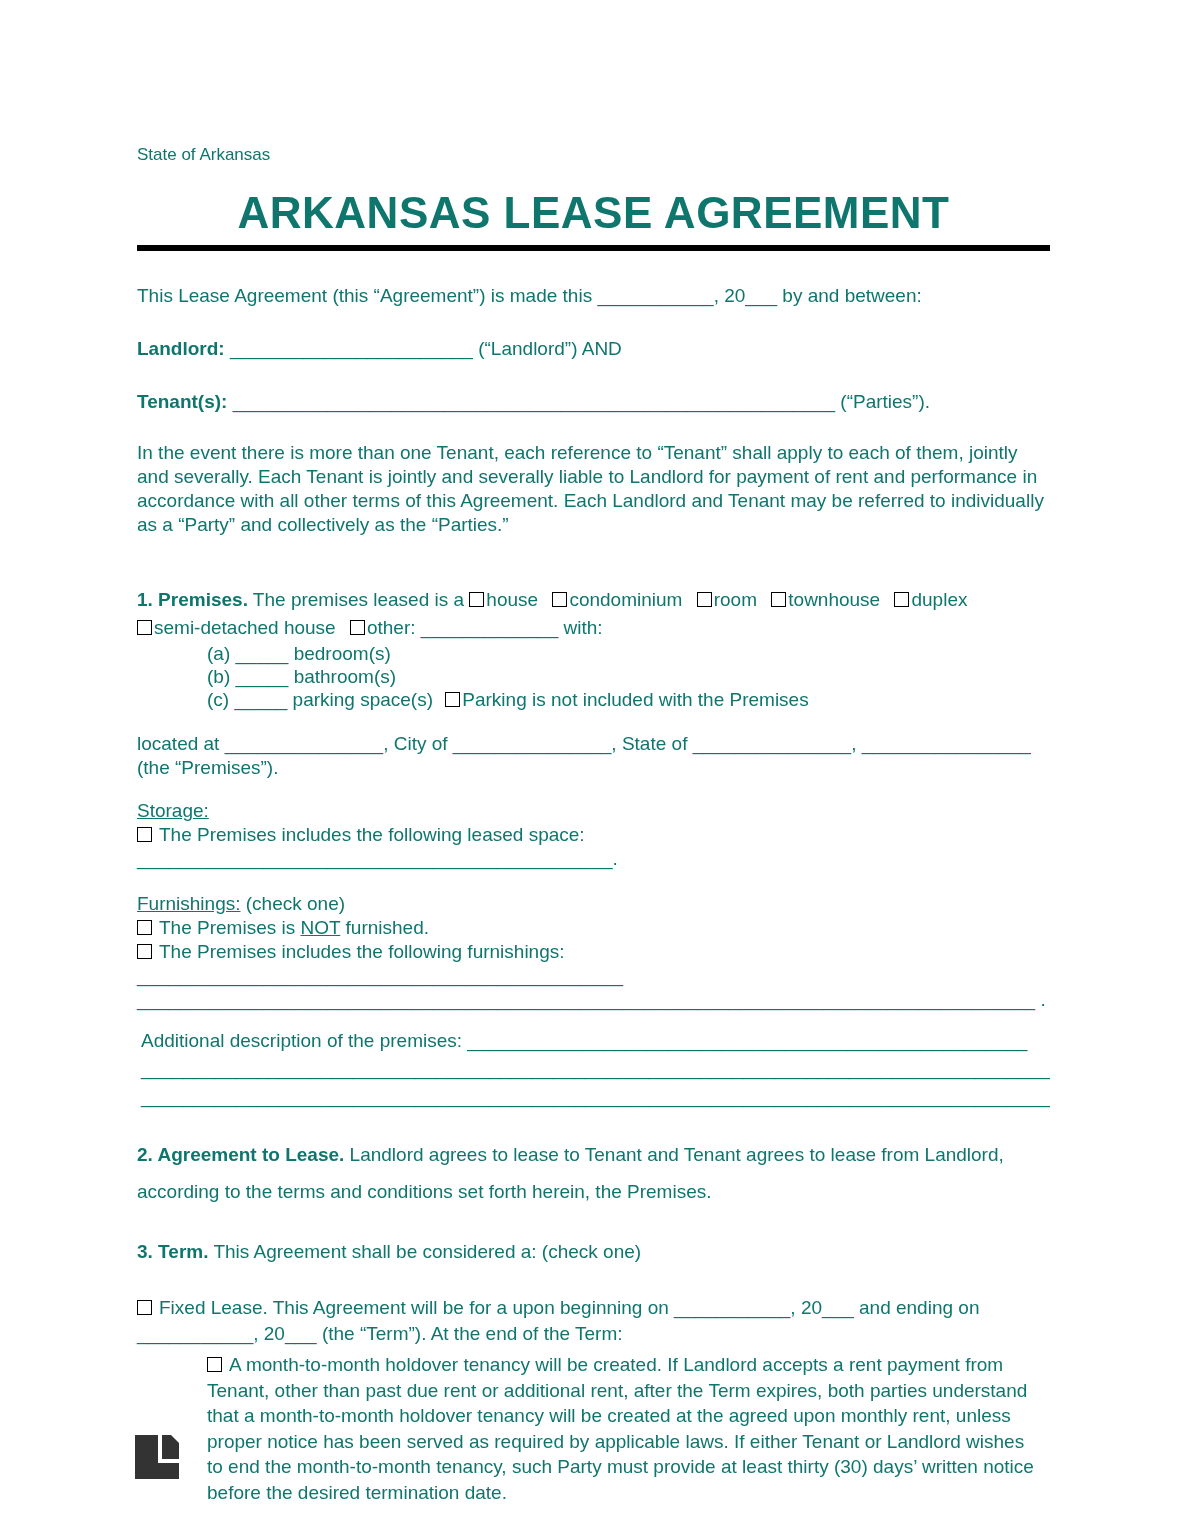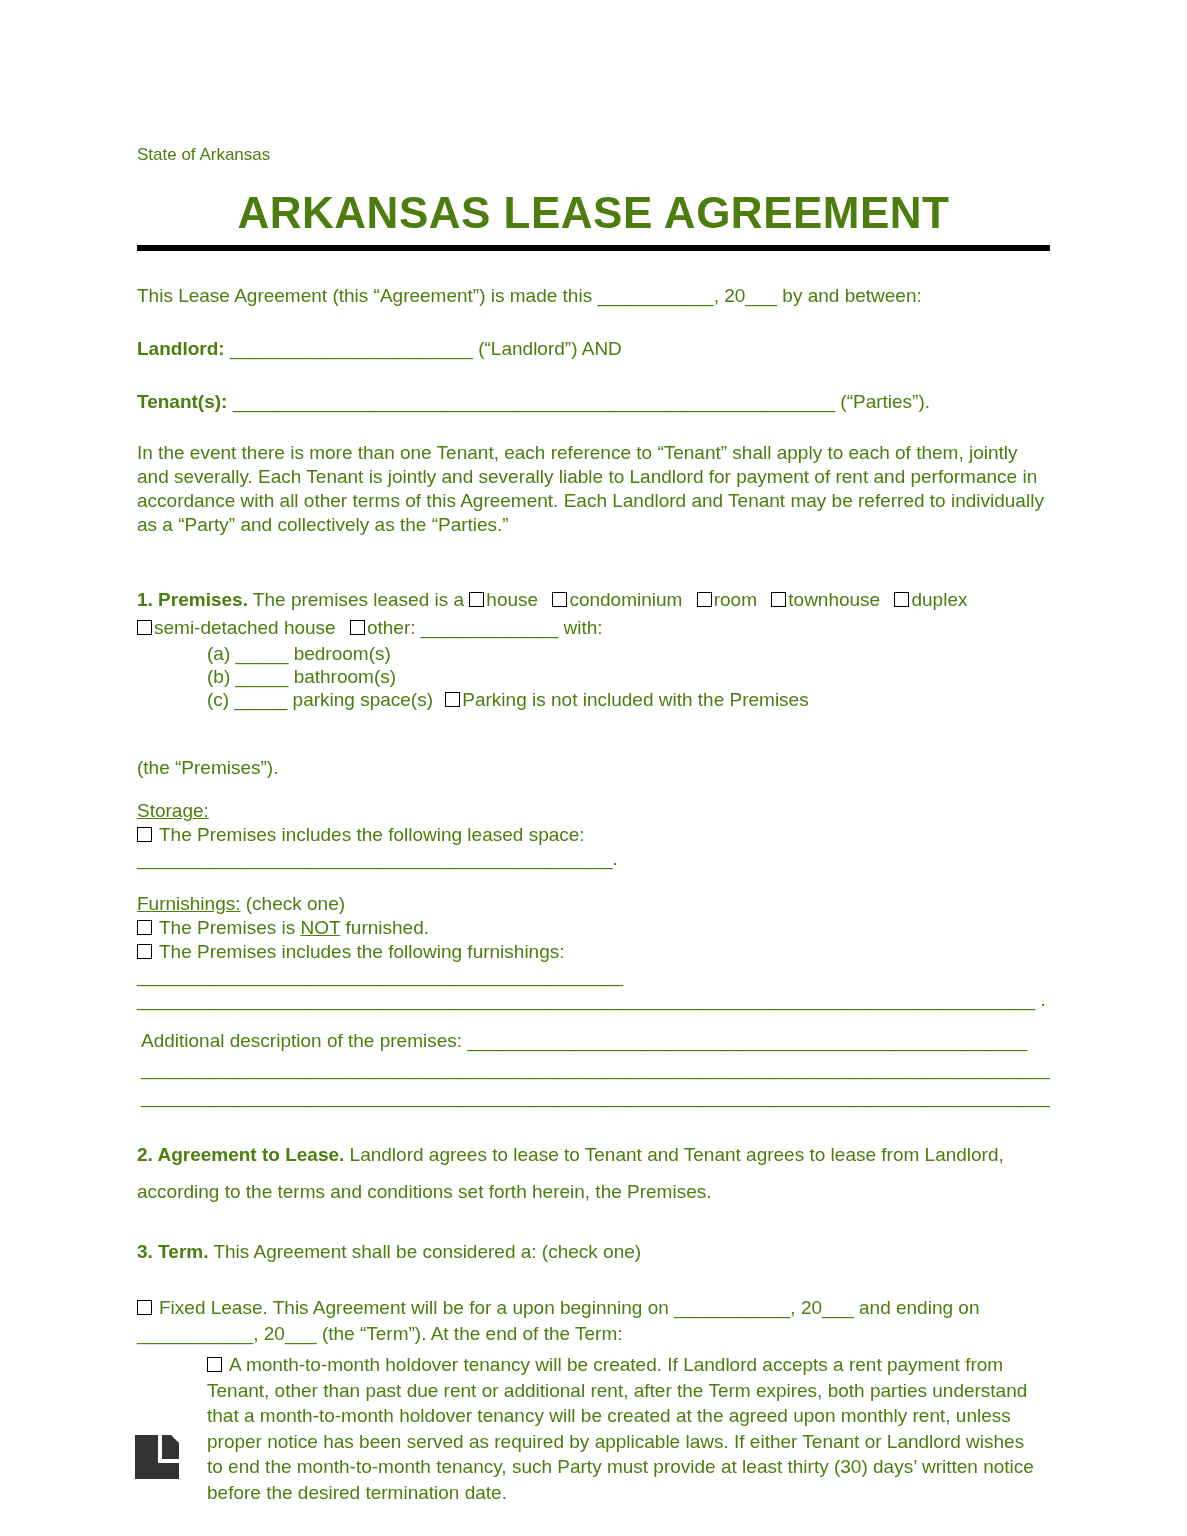--- a/index.html
+++ b/index.html
@@ -2,21 +2,21 @@
 <html><head>
 <meta charset="utf-8">
 <style>
   html,body { margin:0; padding:0; background:#ffffff; }
   .page {
     position:relative;
     width:1187px; height:1536px;
     margin:0 auto;
     background:#ffffff;
     font-family:"Liberation Sans","DejaVu Sans",sans-serif;
-    color:#4d7c0f;
+    color:#0f766e;
     box-sizing:border-box;
     padding:138px 137px 0 137px;
     overflow:hidden;
   }
   p { margin:0; }
   .line { font-size:19px; line-height:24px; }
   .b { font-weight:bold; }
   .ul { text-decoration:underline; }
   .state { font-size:17px; line-height:17px; margin-top:8px; }
   .title-wrap { margin-top:27px; padding-bottom:9px; border-bottom:6px solid #000; text-align:center; }
@@ -101,21 +101,21 @@
     </p>
     <p class="abc">
       <span>(c)</span>
       <span>_____</span>
       <span>parking space(s)</span>
       <span class="cbi" style="margin-left:7px"><span class="cb sp"></span><span style="white-space:normal">Parking is not included with the Premises</span></span>
     </p>
   </div>
 
   <p class="line located">
-    <br>
+    <span>located at _______________, City of _______________, State of _______________, ________________</span><br>
     <span>(the “Premises”).</span>
   </p>
 
   <p class="line storage-h">
     <span class="ul">Storage:</span>
   </p>
   <p class="line">
     <span class="cb sp"></span><span>The Premises includes the following leased space:</span>
     <span>_____________________________________________.</span>
   </p>

